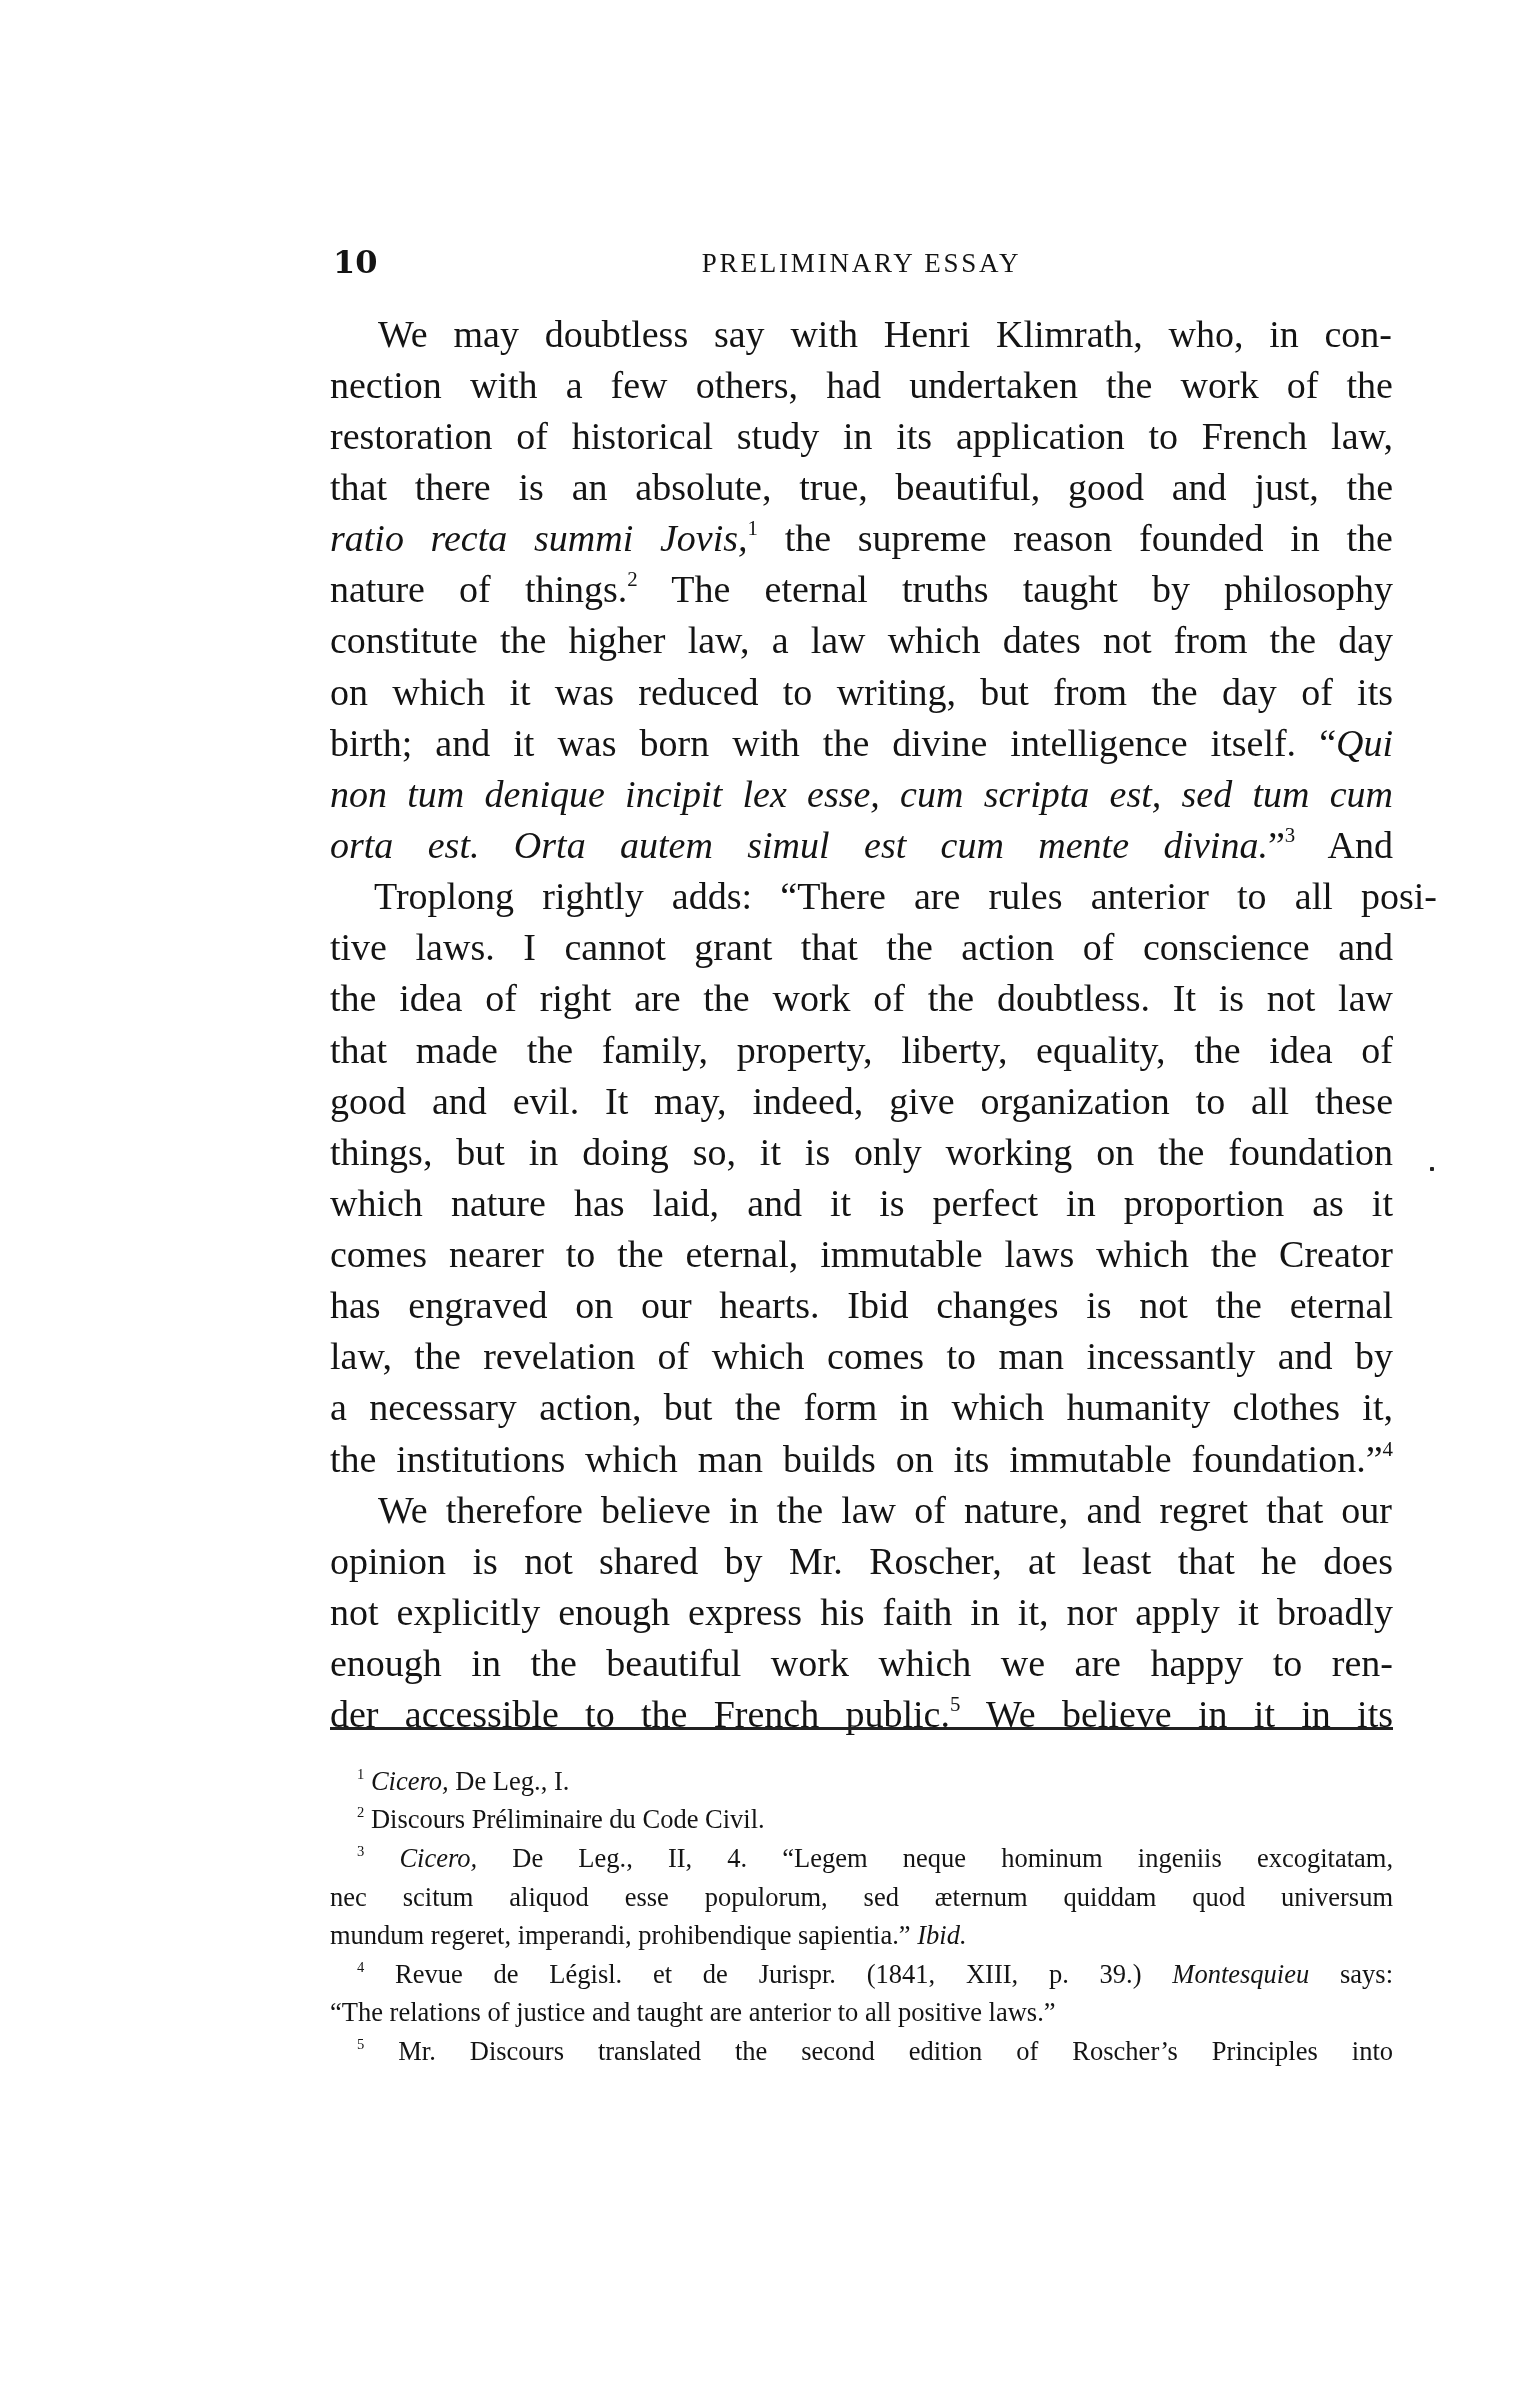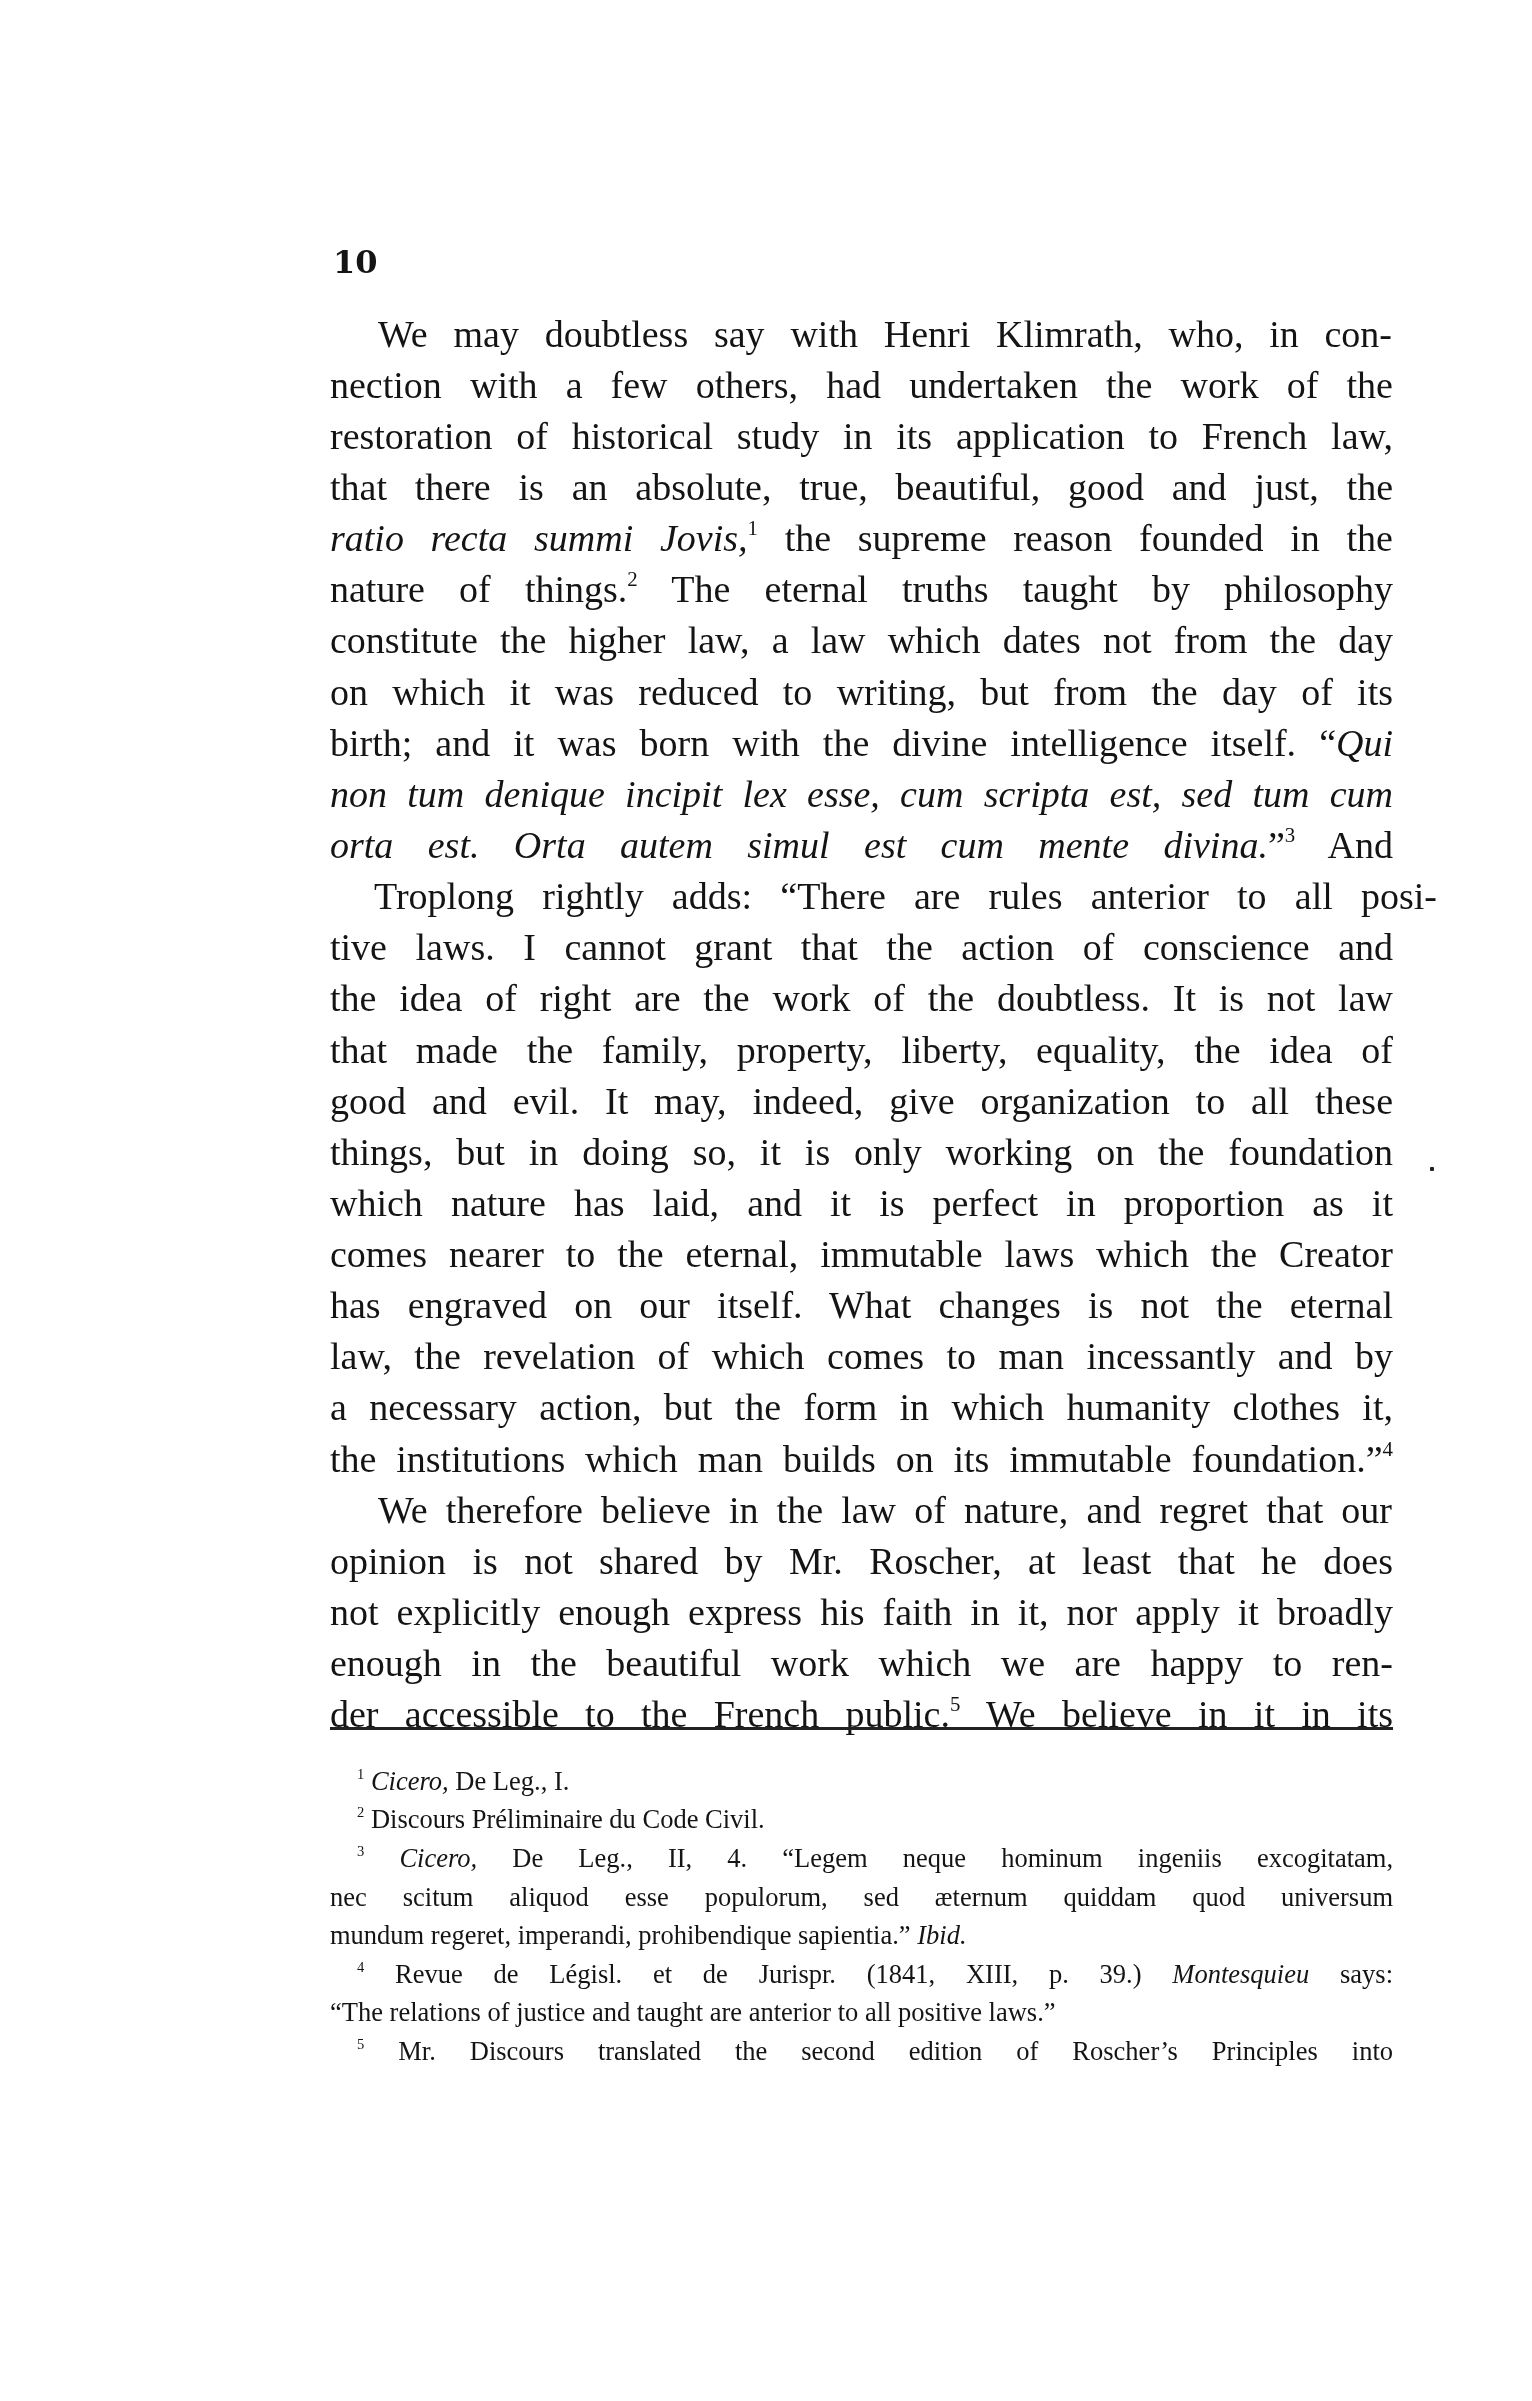--- a/index.html
+++ b/index.html
@@ -15,20 +15,21 @@
   i { font-style:italic; }
   sup { font-size:0.55em; line-height:0; vertical-align:0.75em; }
   .rule { position:absolute; left:330px; top:1727px; width:1063px; height:2.8px; background:#222; }
   .speck { position:absolute; left:1430px; top:1167px; width:3.7px; height:3.7px; background:#222; border-radius:0.9px; }
 </style>
 </head>
 <body>
 
 <div class="page">
   <div class="hdr-num">10</div>
+  <div class="hdr-title">PRELIMINARY ESSAY</div>
 
   <div id="body-text">
       <div class="line indent" style="top: 309px;"><span>We may doubtless say with Henri Klimrath, who, in con-</span></div>
       <div class="line" style="top: 360px;"><span>nection with a few others, had undertaken the work of the</span></div>
       <div class="line" style="top: 411px;"><span>restoration of historical study in its application to French law,</span></div>
       <div class="line" style="top: 462px;"><span>that there is an absolute, true, beautiful, good and just, the</span></div>
       <div class="line" style="top: 513px;"><i>ratio recta summi Jovis,</i><sup>1</sup><span> the supreme reason founded in the</span></div>
       <div class="line" style="top: 564px;"><span>nature of things.</span><sup>2</sup><span>  The eternal truths taught by philosophy</span></div>
       <div class="line" style="top: 615px;"><span>constitute the higher law, a law which dates not from the day</span></div>
       <div class="line" style="top: 667px;"><span>on which it was reduced to writing, but from the day of its</span></div>
@@ -36,21 +37,21 @@
       <div class="line" style="top: 769px;"><i>non tum denique incipit lex esse, cum scripta est, sed tum cum</i></div>
       <div class="line" style="top: 820px;"><i>orta est.  Orta autem simul est cum mente divina.</i><span>”</span><sup>3</sup><span>  And</span></div>
       <div class="line" style="top: 871px; margin-left: 44px;"><span>Troplong rightly adds:  “There are rules anterior to all posi-</span></div>
       <div class="line" style="top: 922px;"><span>tive laws.  I cannot grant that the action of conscience and</span></div>
       <div class="line" style="top: 973px;"><span>the idea of right are the work of the doubtless.  It is not law</span></div>
       <div class="line" style="top: 1025px;"><span>that made the family, property, liberty, equality, the idea of</span></div>
       <div class="line" style="top: 1076px;"><span>good and evil.  It may, indeed, give organization to all these</span></div>
       <div class="line" style="top: 1127px;"><span>things, but in doing so, it is only working on the foundation</span></div>
       <div class="line" style="top: 1178px;"><span>which nature has laid, and it is perfect in proportion as it</span></div>
       <div class="line" style="top: 1229px;"><span>comes nearer to the eternal, immutable laws which the Creator</span></div>
-      <div class="line" style="top: 1280px;"><span>has engraved on our itself.  What changes is not the eternal</span></div>
+      <div class="line" style="top: 1280px;"><span>has engraved on our hearts.  Ibid changes is not the eternal</span></div>
       <div class="line" style="top: 1331px;"><span>law, the revelation of which comes to man incessantly and by</span></div>
       <div class="line" style="top: 1382px;"><span>a necessary action, but the form in which humanity clothes it,</span></div>
       <div class="line" style="top: 1434px;"><span>the institutions which man builds on its immutable foundation.”</span><sup>4</sup></div>
       <div class="line indent" style="top: 1485px;"><span>We therefore believe in the law of nature, and regret that our</span></div>
       <div class="line" style="top: 1536px;"><span>opinion is not shared by Mr. Roscher, at least that he does</span></div>
       <div class="line" style="top: 1587px;"><span>not explicitly enough express his faith in it, nor apply it broadly</span></div>
       <div class="line" style="top: 1638px;"><span>enough in the beautiful work which we are happy to ren-</span></div>
       <div class="line" style="top: 1689px;"><span>der accessible to the French public.</span><sup>5</sup><span>  We believe in it in its</span></div>
     </div>
 

